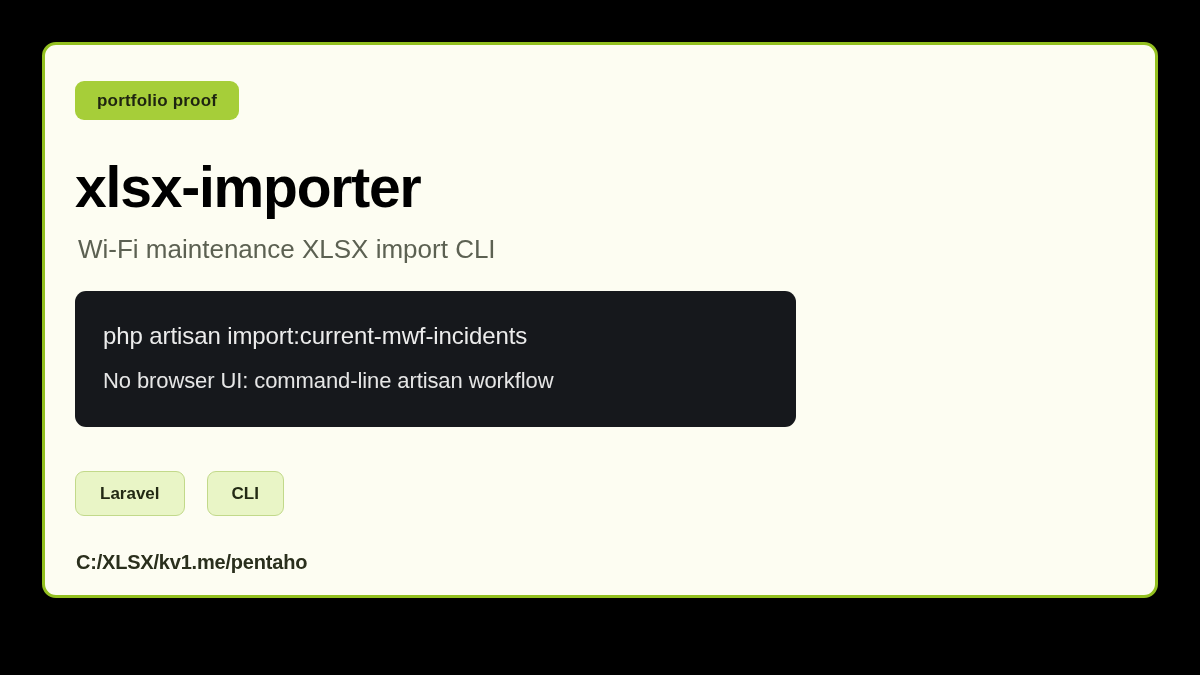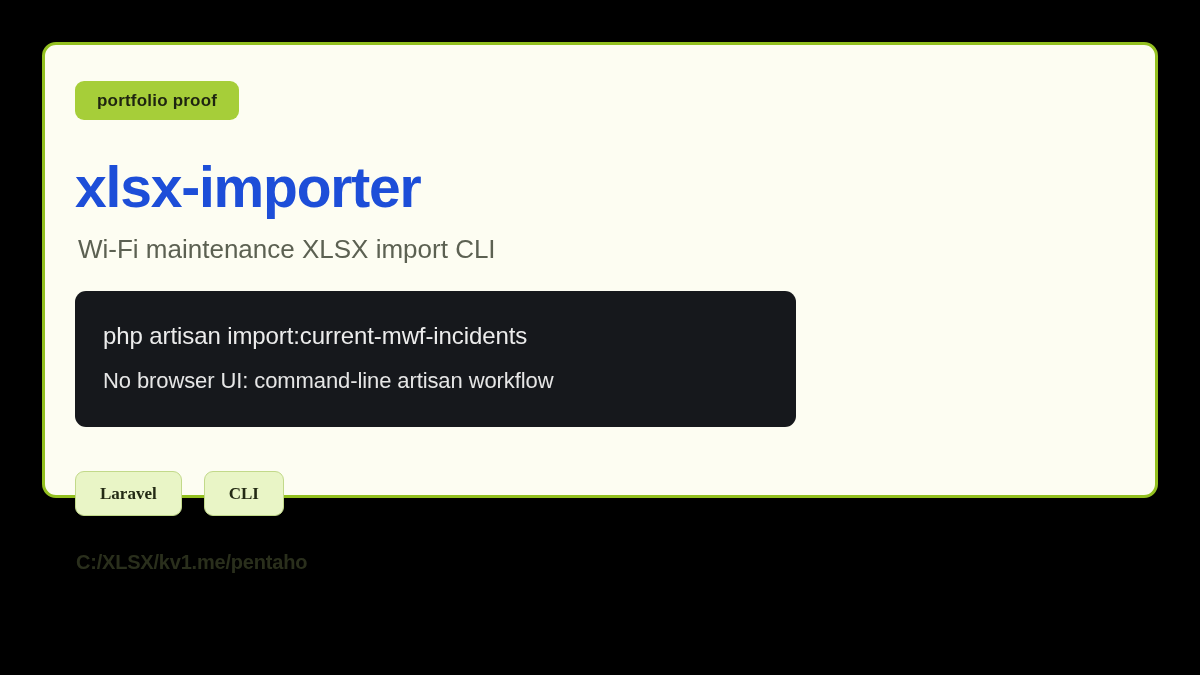--- a/index.html
+++ b/index.html
@@ -19,21 +19,21 @@
     width: 1200px;
     height: 675px;
     background: #000000;
   }
 
   .card {
     position: absolute;
     left: 42px;
     top: 42px;
     width: 1116px;
-    height: 456px;
+    height: 556px;
     box-sizing: border-box;
     background: #fdfdf2;
     border: 3px solid #93c020;
     border-radius: 14px;
     padding: 36px 32px 28px 30px;
   }
 
   .badge {
     display: inline-block;
     background: #a6ce39;
@@ -44,21 +44,21 @@
     padding: 11px 22px;
     border-radius: 9px;
     line-height: 1;
   }
 
   .title {
     margin: 38px 0 0 0;
     font-size: 57px;
     font-weight: bold;
     letter-spacing: -1.2px;
-    color: #1d4ed8;
+    color: #000000;
     line-height: 1.05;
   }
 
   .subtitle {
     margin: 16px 0 0 3px;
     font-size: 26px;
     font-weight: normal;
     color: #5c6152;
     line-height: 1.2;
   }
@@ -84,21 +84,20 @@
   }
   .code-line.muted {
     color: #e6e6e6;
     font-size: 22px;
   }
 
   .tags {
     margin: 44px 0 0 0;
     display: flex;
     gap: 22px;
-    font-family: Liberation Serif, serif;
   }
   .tag {
     background: #e9f5c6;
     border: 1px solid #c2d98a;
     color: #232a14;
     font-size: 17px;
     font-weight: bold;
     border-radius: 9px;
     padding: 13px 24px;
     line-height: 1;

